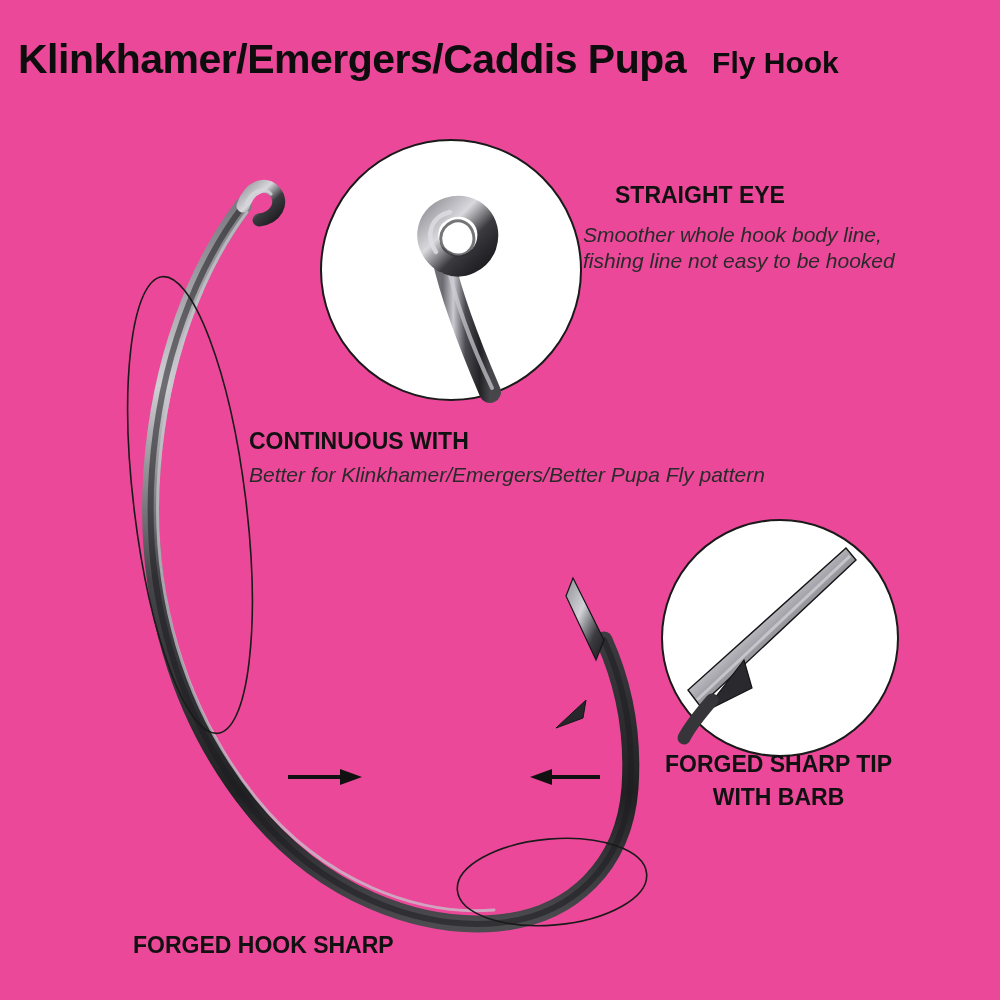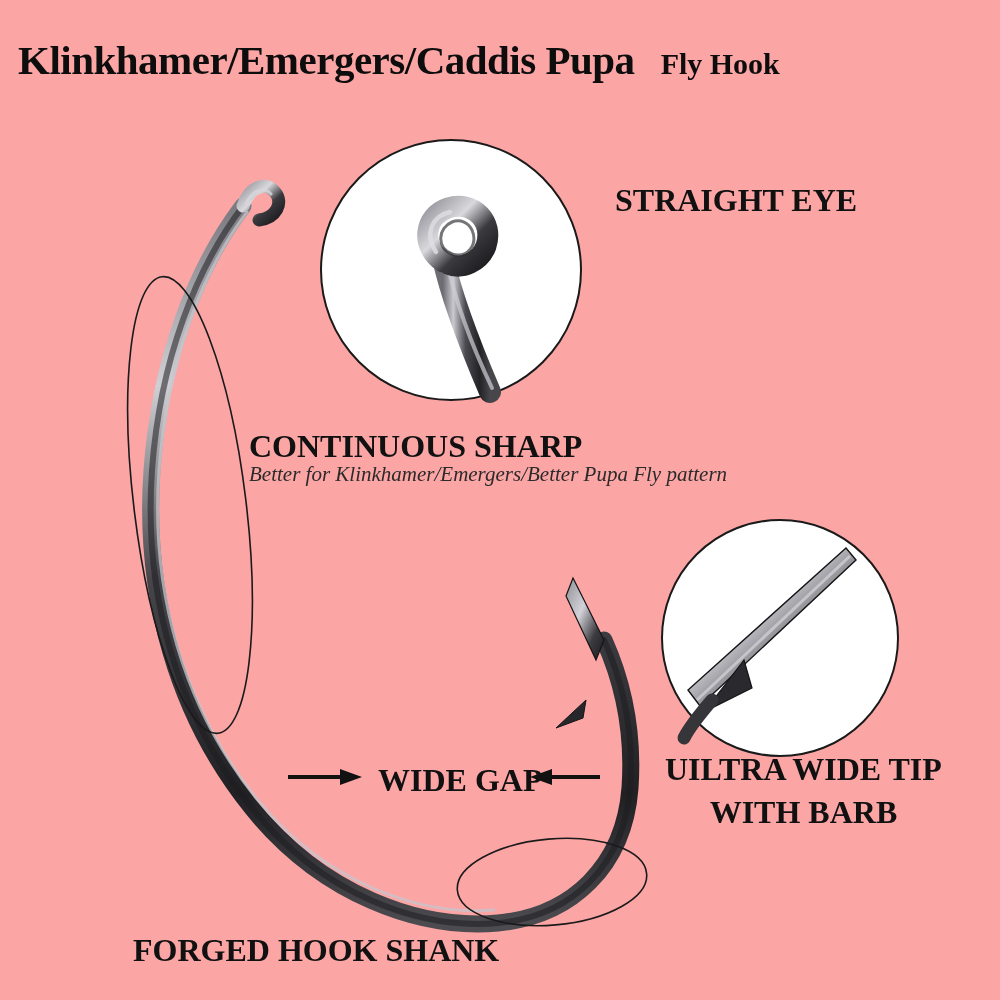--- a/index.html
+++ b/index.html
@@ -4,23 +4,23 @@
 <style>
   html, body {
     margin: 0;
     padding: 0;
     background: #ffffff;
   }
   #page {
     position: relative;
     width: 1000px;
     height: 1000px;
-    background: #fca5a5;
+    background: #ec4899;
     overflow: hidden;
-    font-family: Liberation Serif, serif;
+    font-family: Liberation Sans, sans-serif;
     color: #111111;
   }
 
   
   #title-block {
     position: absolute;
     left: 18px;
     top: 36px;
     width: 970px;
     display: flex;
@@ -36,21 +36,21 @@
   #title-sub {
     font-size: 30px;
     font-weight: bold;
     margin-left: 26px;
     color: #0d0d0d;
   }
 
   
   .callout-head {
     position: absolute;
-    font-size: 32px;
+    font-size: 23px;
     font-weight: bold;
     color: #111111;
     white-space: nowrap;
   }
   .callout-sub {
     position: absolute;
     font-size: 21px;
     font-style: italic;
     color: #2a2a2a;
     white-space: nowrap;
@@ -193,26 +193,29 @@
       <line x1="288" y1="777" x2="340" y2="777" stroke="#111111" stroke-width="4"></line>
       <polygon points="340,769 362,777 340,785" fill="#111111"></polygon>
     </g>
     <g>
       <line x1="600" y1="777" x2="552" y2="777" stroke="#111111" stroke-width="4"></line>
       <polygon points="552,769 530,777 552,785" fill="#111111"></polygon>
     </g>
   </svg>
 
   <div class="callout-head" id="straight-eye-head">STRAIGHT EYE</div>
-
-  <div class="callout-head" id="continuous-bend-head">CONTINUOUS SHARP</div>
+  <div class="callout-sub" id="straight-eye-sub">
+    <div>Smoother whole hook body line,</div>
+    <div>fishing line not easy to be hooked</div>
+  </div>
+
+  <div class="callout-head" id="continuous-bend-head">CONTINUOUS WITH</div>
   <div class="callout-sub" id="continuous-bend-sub">Better for Klinkhamer/Emergers/Better Pupa Fly pattern</div>
 
-  <div class="callout-head" id="wide-gap-head">WIDE GAP</div>
 
   <div class="callout-head" id="ultra-sharp-head">
-    <div>UILTRA WIDE TIP</div>
+    <div>FORGED SHARP TIP</div>
     <div style="text-align:center;margin-top:8px;">WITH BARB</div>
   </div>
 
-  <div class="callout-head" id="forged-head">FORGED HOOK SHANK</div>
+  <div class="callout-head" id="forged-head">FORGED HOOK SHARP</div>
 
 </div>
 
 </body></html>

